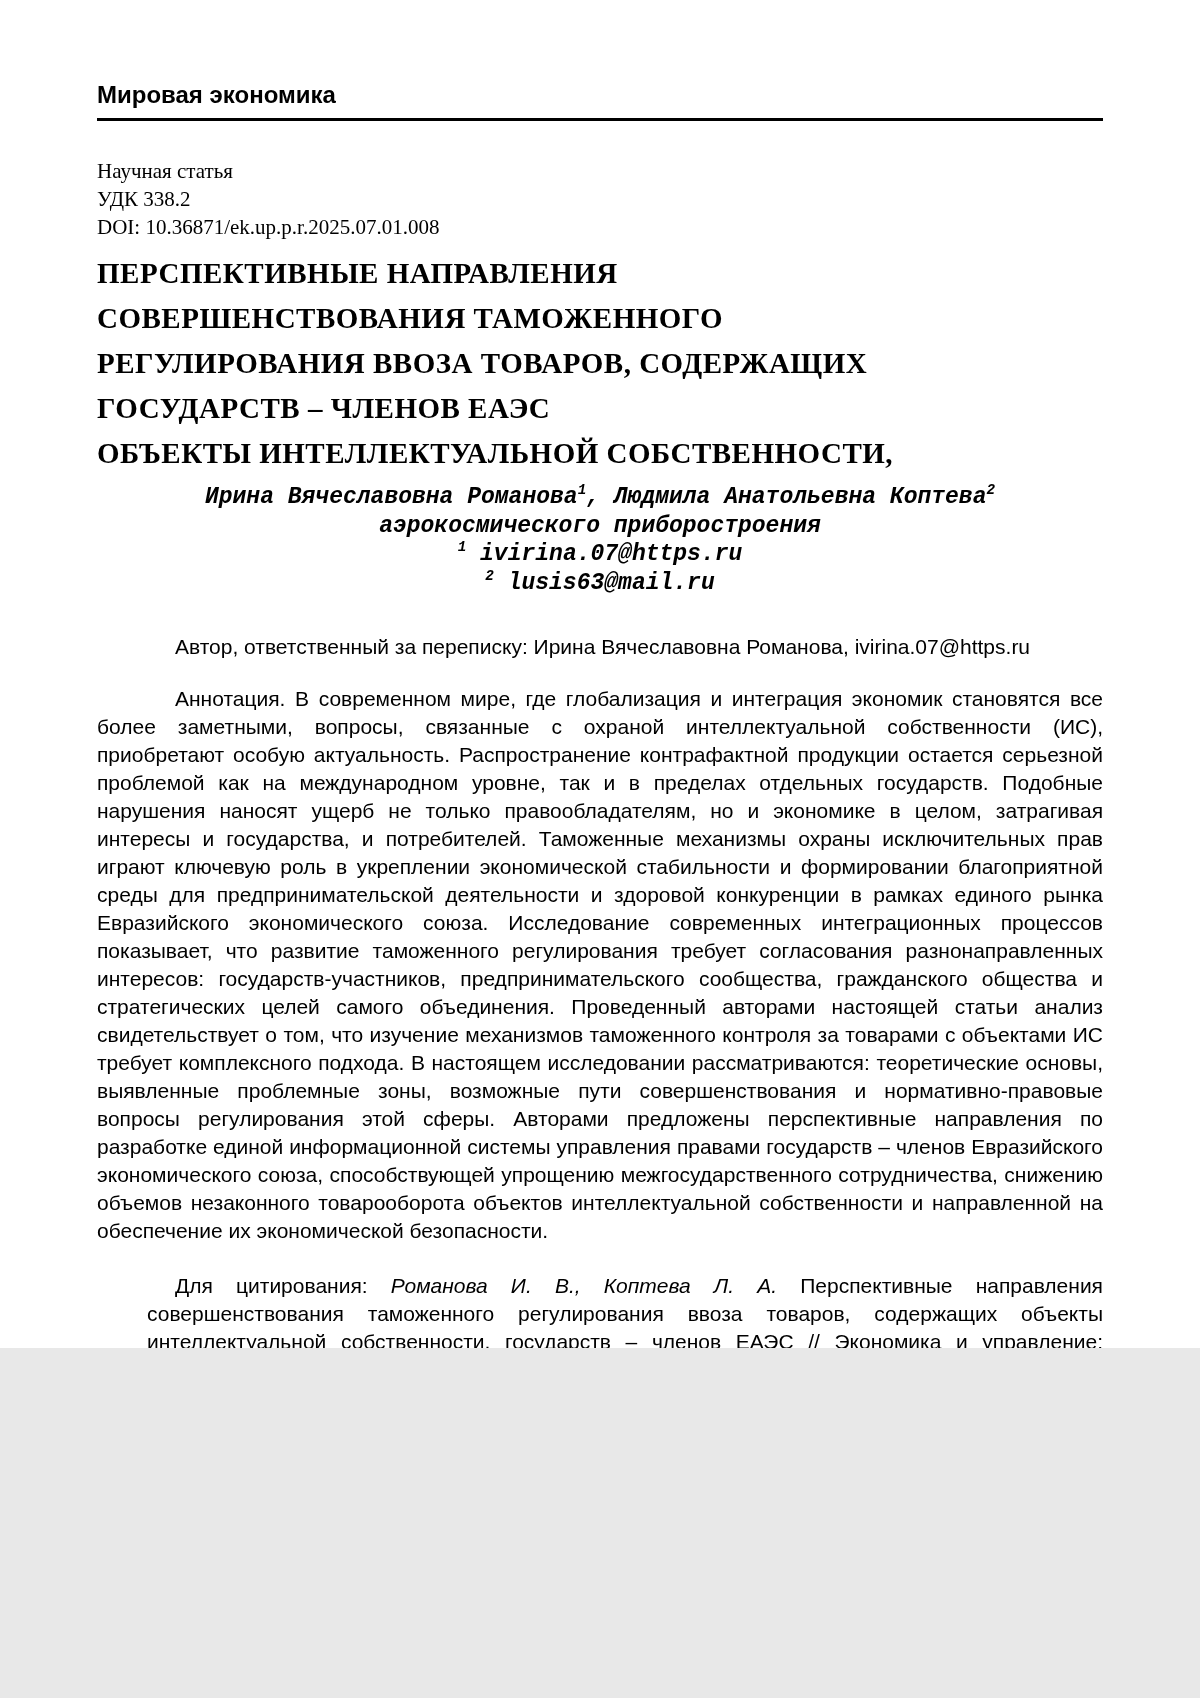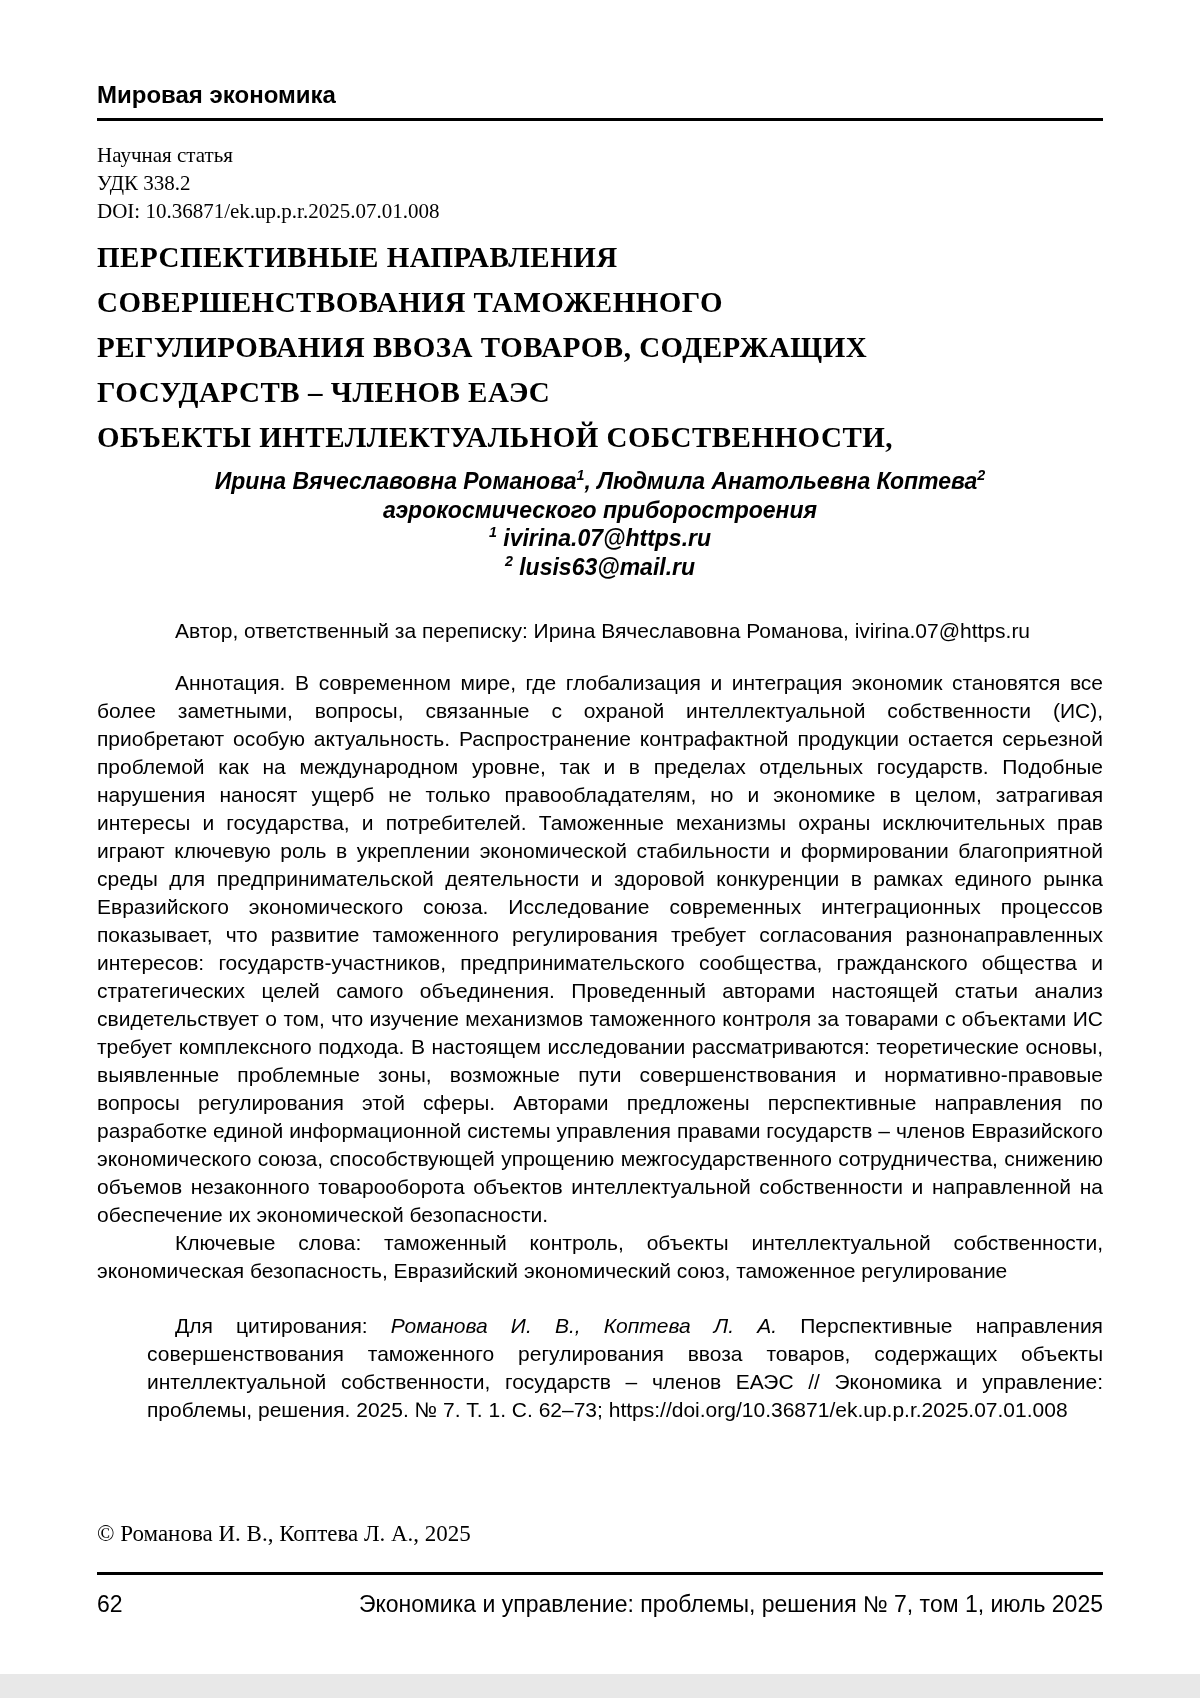--- a/index.html
+++ b/index.html
@@ -1,56 +1,56 @@
 <!DOCTYPE html>
 <html><head>
 <meta charset="utf-8">
 <style>
   html, body { margin: 0; padding: 0; background: #e8e8e8; }
   .page {
     position: relative;
     width: 1200px;
-    height: 1674px;
+    height: 1348px;
     margin: 0 auto;
     background: #ffffff;
     color: #000000;
     font-family: "Liberation Sans", sans-serif;
     overflow: hidden;
   }
   .content { padding: 82px 97px 0 97px; }
 
   .section-header {
     font-family: "Liberation Sans", sans-serif;
     font-weight: bold;
     font-size: 24px;
     line-height: 26px;
   }
   .rule {
     height: 3px;
     background: #000;
     margin-top: 10px;
   }
   .meta {
-    margin-top: 20px;
+    margin-top: 36px;
     font-family: "Liberation Serif", serif;
     font-size: 21px;
     line-height: 28px;
   }
   .title {
     margin: 10px 0 0 0;
     font-family: "Liberation Serif", serif;
     font-weight: bold;
     font-size: 29px;
     line-height: 45px;
     text-align: left;
     letter-spacing: 0.5px;
   }
   .authors {
     margin-top: 7px;
-    font-family: Liberation Sans, sans-serif;
+    font-family: Liberation Mono, monospace;
     font-weight: bold;
     font-style: italic;
     font-size: 23px;
     line-height: 28.5px;
     text-align: center;
   }
   sup { font-size: 62%; line-height: 0; }
 
   .body-text {
     font-family: "Liberation Sans", sans-serif;
@@ -133,21 +133,20 @@
       <div><span>Ирина Вячеславовна Романова</span><sup>1</sup><span>, </span><span>Людмила Анатольевна Коптева</span><sup>2</sup></div>
       <div>аэрокосмического приборостроения</div>
       <div><sup>1</sup> <span>ivirina.07@https.ru</span></div>
       <div><sup>2</sup> <span>lusis63@mail.ru</span></div>
     </div>
 
     <p class="body-text corr"><b>Автор, ответственный за переписку:</b><span> Ирина Вячеславовна Романова, ivirina.07@https.ru</span></p>
 
     <p class="body-text abstract"><b>Аннотация.</b><span> В современном мире, где глобализация и интеграция экономик становятся все более заметными, вопросы, связанные с охраной интеллектуальной собственности (ИС), приобретают особую актуальность. Распространение контрафактной продукции остается серьезной проблемой как на международном уровне, так и в пределах отдельных государств. Подобные нарушения наносят ущерб не только правообладателям, но и экономике в целом, затрагивая интересы и государства, и потребителей. Таможенные механизмы охраны исключительных прав играют ключевую роль в укреплении экономической стабильности и формировании благоприятной среды для предпринимательской деятельности и здоровой конкуренции в рамках единого рынка Евразийского экономического союза. Исследование современных интеграционных процессов показывает, что развитие таможенного регулирования требует согласования разнонаправленных интересов: государств-участников, предпринимательского сообщества, гражданского общества и стратегических целей самого объединения. Проведенный авторами настоящей статьи анализ свидетельствует о том, что изучение механизмов таможенного контроля за товарами с объектами ИС требует комплексного подхода. В настоящем исследовании рассматриваются: теоретические основы, выявленные проблемные зоны, возможные пути совершенствования и нормативно-правовые вопросы регулирования этой сферы. Авторами предложены перспективные направления по разработке единой информационной системы управления правами государств – членов Евразийского экономического союза, способствующей упрощению межгосударственного сотрудничества, снижению объемов незаконного товарооборота объектов интеллектуальной собственности и направленной на обеспечение их экономической безопасности.</span></p>
 
-    <p class="body-text keywords"><b>Ключевые слова:</b><span> таможенный контроль, объекты интеллектуальной собственности, экономическая безопасность, Евразийский экономический союз, таможенное регулирование</span></p>
 
     <p class="body-text citation"><b>Для цитирования:</b><i> Романова И. В., Коптева Л. А.</i><span> Перспективные направления совершенствования таможенного регулирования ввоза товаров, содержащих объекты интеллектуальной собственности, государств – членов ЕАЭС // Экономика и управление: проблемы, решения. 2025. № 7. Т. 1. С. 62–73; https://doi.org/10.36871/ek.up.p.r.2025.07.01.008</span></p>
 
   </div>
 
   <div class="copyright">© Романова И. В., Коптева Л. А., 2025</div>
   <div class="footer-rule"></div>
   <div class="footer">
     <span>62</span>
     <span>Экономика и управление: проблемы, решения № 7, том 1, июль 2025</span>

